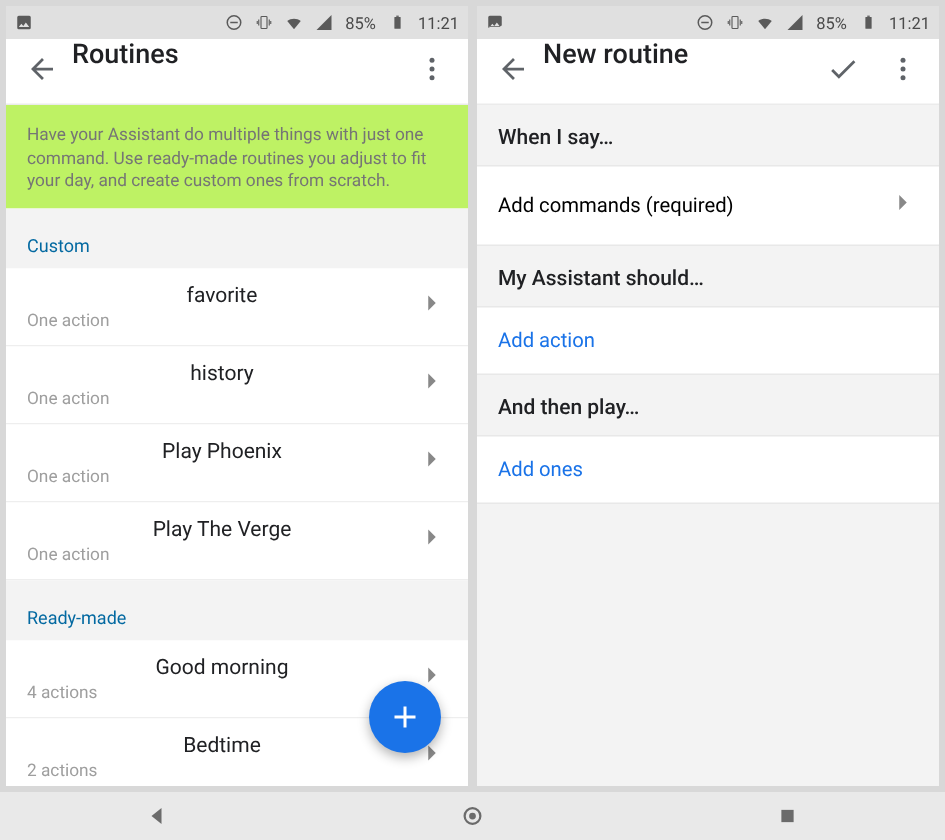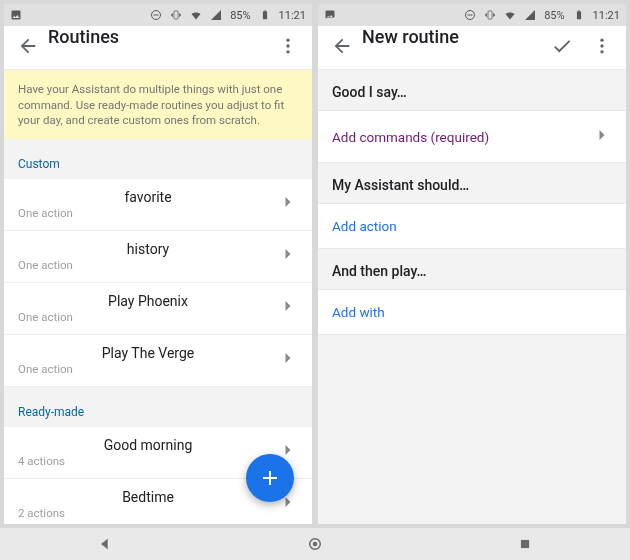--- a/index.html
+++ b/index.html
@@ -6,34 +6,34 @@
   body { background: #d8d8d8; width: 630px; height: 560px; overflow: hidden; position: relative; }
   .phones { display: flex; gap: 6px; padding: 4px; }
   .phone { width: 309px; height: 520px; background: #fff; display: flex; flex-direction: column; overflow: hidden; position: relative; }
   .statusbar { height: 22px; background: #e0e0e0; display: flex; justify-content: flex-end; align-items: center; padding: 0 6px; gap: 8px; font-size: 11px; color: #4a4a4a; }
   .statusbar .ico { width: 12px; height: 12px; display: inline-flex; align-items: center; justify-content: center; }
   .statusbar .picture { width: 12px; height: 12px; margin-right: auto; }
   .appbar { height: 44px; display: flex; align-items: flex-start; padding: 0 4px; border-bottom: 1px solid #ebebeb; }
   .appbar .iconbtn { width: 40px; height: 40px; display: flex; align-items: center; justify-content: center; color: #5f6368; cursor: pointer; }
   .appbar .title { font-size: 18px; font-weight: 500; color: #202124; flex: 1; }
   .content { flex: 1; overflow-y: auto; background: #fff; position: relative; }
-  .intro { font-size: 11.5px; color: #757575; padding: 12px 14px 10px; background: #fef9c3; line-height: 1.35; }
+  .intro { font-size: 11.5px; color: #757575; padding: 12px 14px 10px; background: #bef264; line-height: 1.35; }
   .section-label { font-size: 12px; color: #0369a1; padding: 18px 14px 8px; background: #f3f3f3; }
   .row { display: flex; align-items: center; padding: 10px 14px; border-bottom: 1px solid #eeeeee; background: #fff; min-height: 50px; cursor: pointer; }
   .row .txt { flex: 1; }
   .row .primary { font-size: 14px; color: #202124; text-align: center; }
   .row .secondary { font-size: 11.5px; color: #9e9e9e; margin-top: 1px; }
   .row .chev { color: #888; }
   .fab { position: absolute; right: 18px; bottom: 22px; width: 48px; height: 48px; border-radius: 50%; background: #1a73e8; display: flex; align-items: center; justify-content: center; box-shadow: 0 3px 8px rgba(0,0,0,.3); cursor: pointer; }
   .fab svg { color: #fff; }
   
   .grey-bg { background: #f3f3f3; }
   .section-head { font-size: 14px; font-weight: 500; color: #202124; padding: 14px 14px 10px; background: #f3f3f3; }
   .line { background: #fff; padding: 14px 14px; font-size: 13.5px; display: flex; align-items: center; border-bottom: 1px solid #e8e8e8; border-top: 1px solid #e8e8e8; min-height: 44px; }
-  .line .lbl { flex: 1; color: #701a75; }
+  .line .lbl { flex: 1; color: #000000; }
   .line.link .lbl { color: #1a73e8; }
   .navbar { position: absolute; left: 0; right: 0; bottom: 0; height: 32px; background: #e9e9e9; display: flex; justify-content: space-around; align-items: center; }
   .navbar .nbtn { width: 18px; height: 18px; color: #6b6b6b; display:flex; align-items:center; justify-content:center; }
   .content::-webkit-scrollbar { width: 0; }
 </style>
 </head>
 <body>
 
 <div class="phones">
 
@@ -212,34 +212,34 @@
       <div class="iconbtn">
           <svg viewBox="0 0 24 24" width="20" height="20" fill="#5f6368">
             <circle cx="12" cy="5" r="2"></circle>
             <circle cx="12" cy="12" r="2"></circle>
             <circle cx="12" cy="19" r="2"></circle>
           </svg>
         </div>
     </div>
 
     <div class="content grey-bg">
-      <div class="section-head">Good I say…</div>
+      <div class="section-head">When I say…</div>
       <div class="line">
         <span class="lbl">Add commands (required)</span>
         <span class="chev"><svg viewBox="0 0 24 24" width="20" height="20" fill="#888">
               <path d="M9 6l6 6-6 6z"></path>
             </svg></span>
       </div>
       <div class="section-head">My Assistant should…</div>
       <div class="line link">
         <span class="lbl">Add action</span>
       </div>
       <div class="section-head">And then play…</div>
       <div class="line link">
-        <span class="lbl">Add with</span>
+        <span class="lbl">Add ones</span>
       </div>
     </div>
   </div>
 
 </div>
 
 <div class="navbar">
   <div class="nbtn">
       <svg viewBox="0 0 24 24" width="16" height="16" fill="#6b6b6b">
         <path d="M16 4v16L6 12z"></path>

